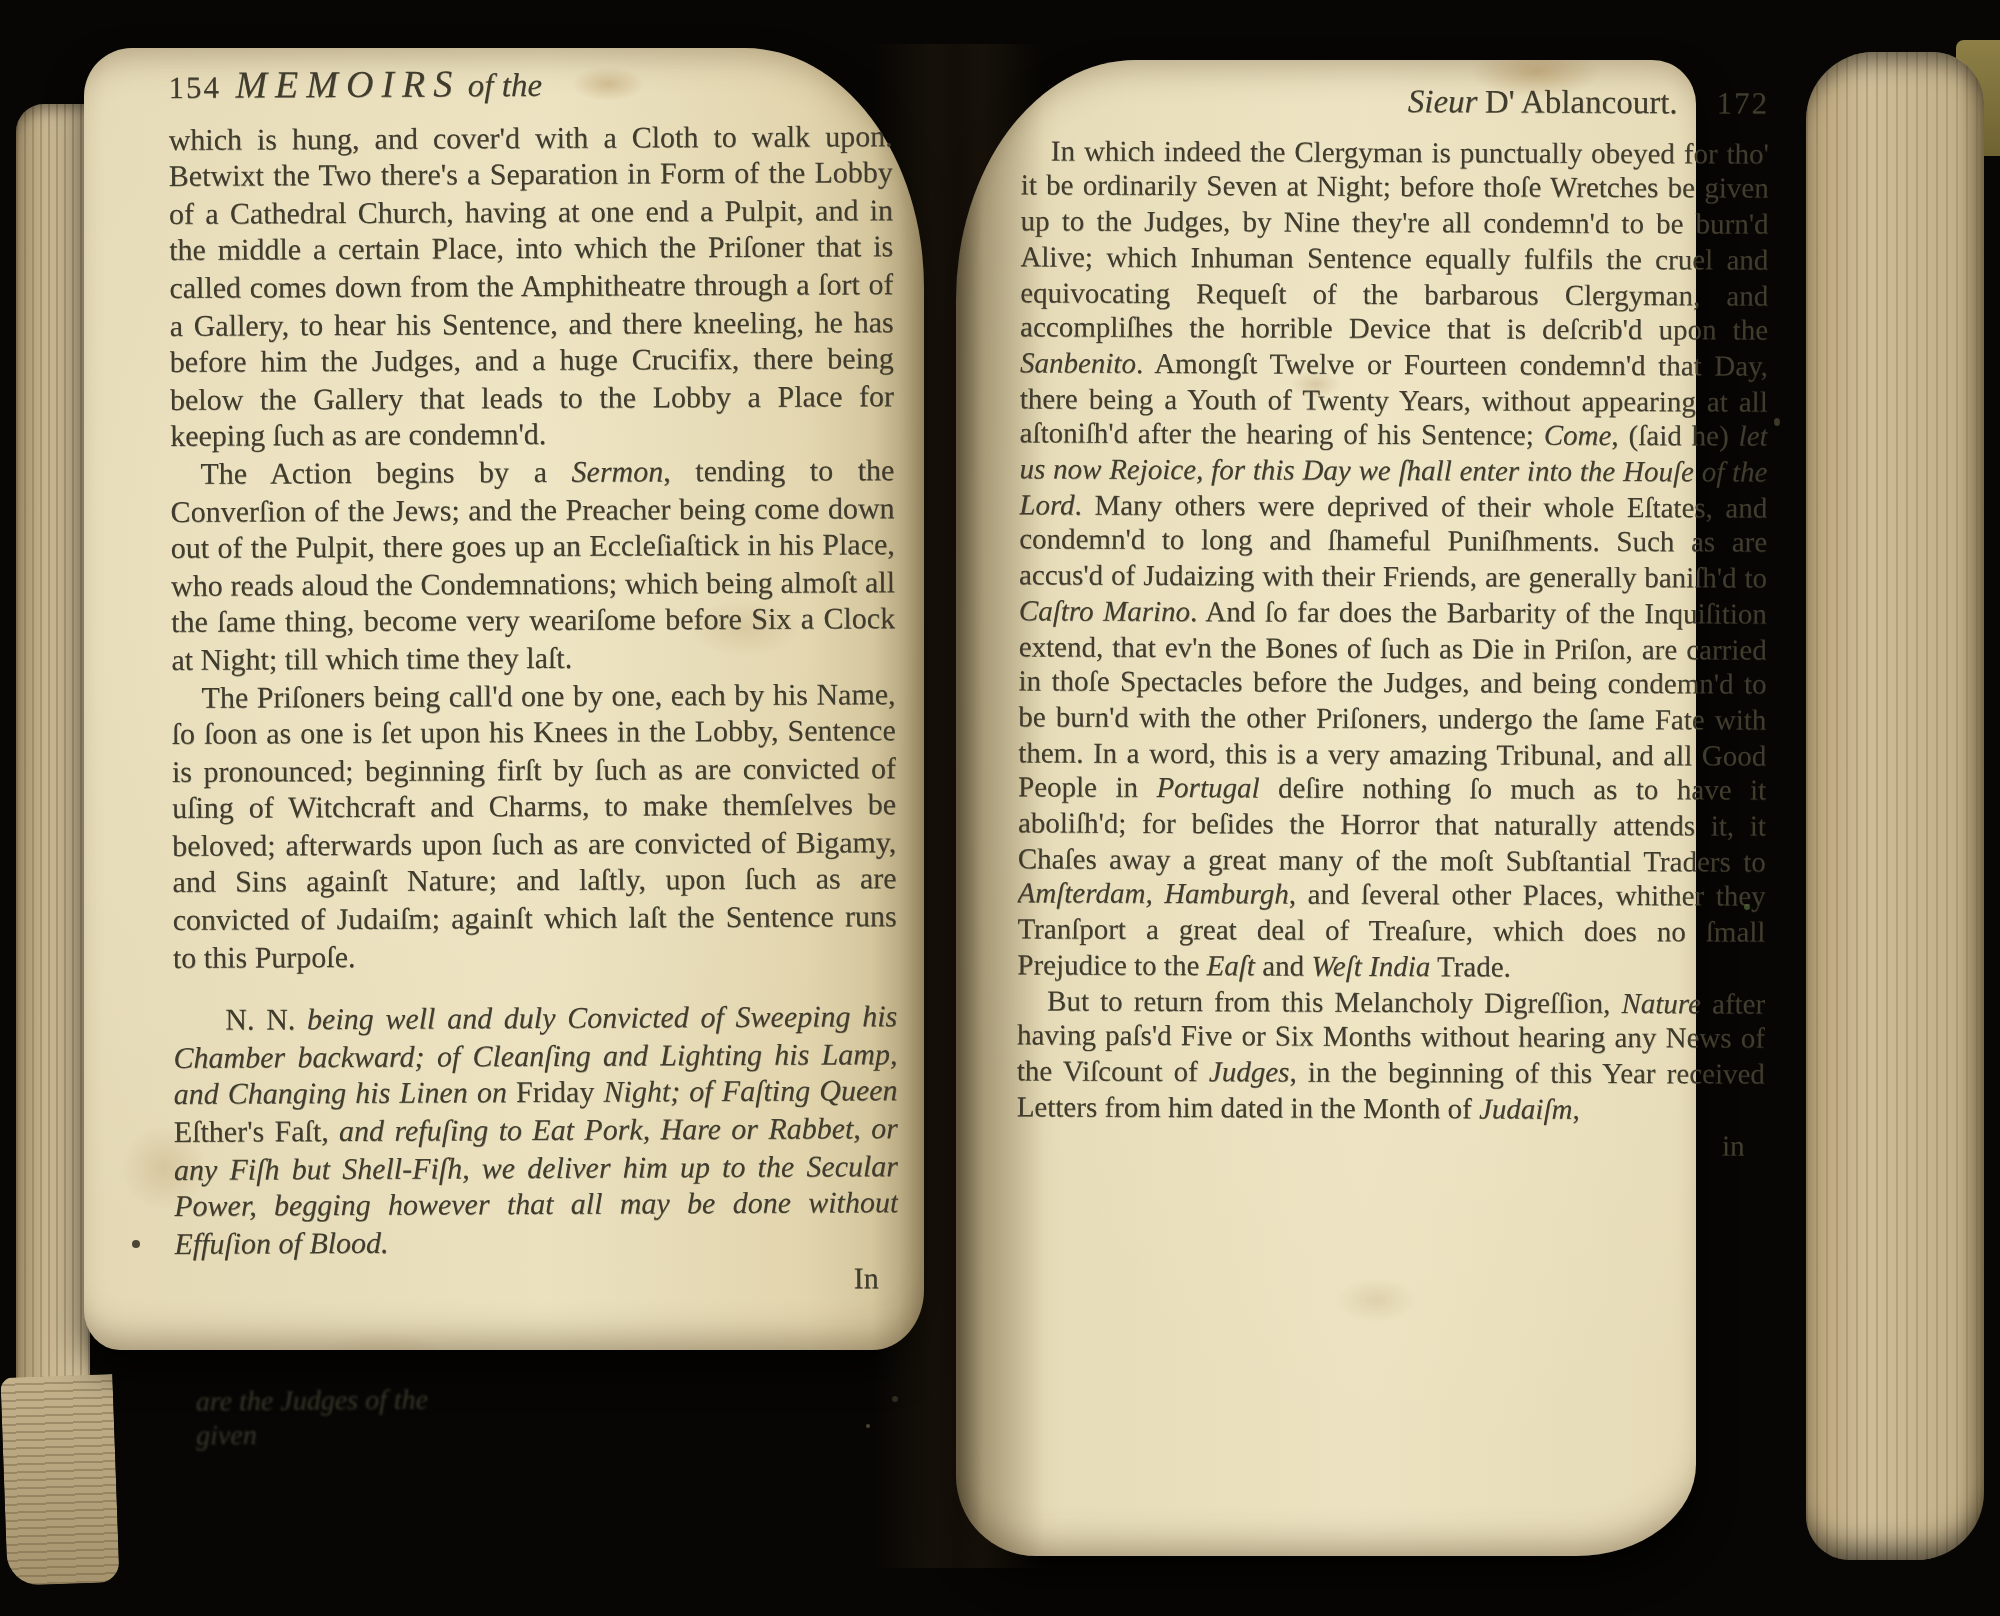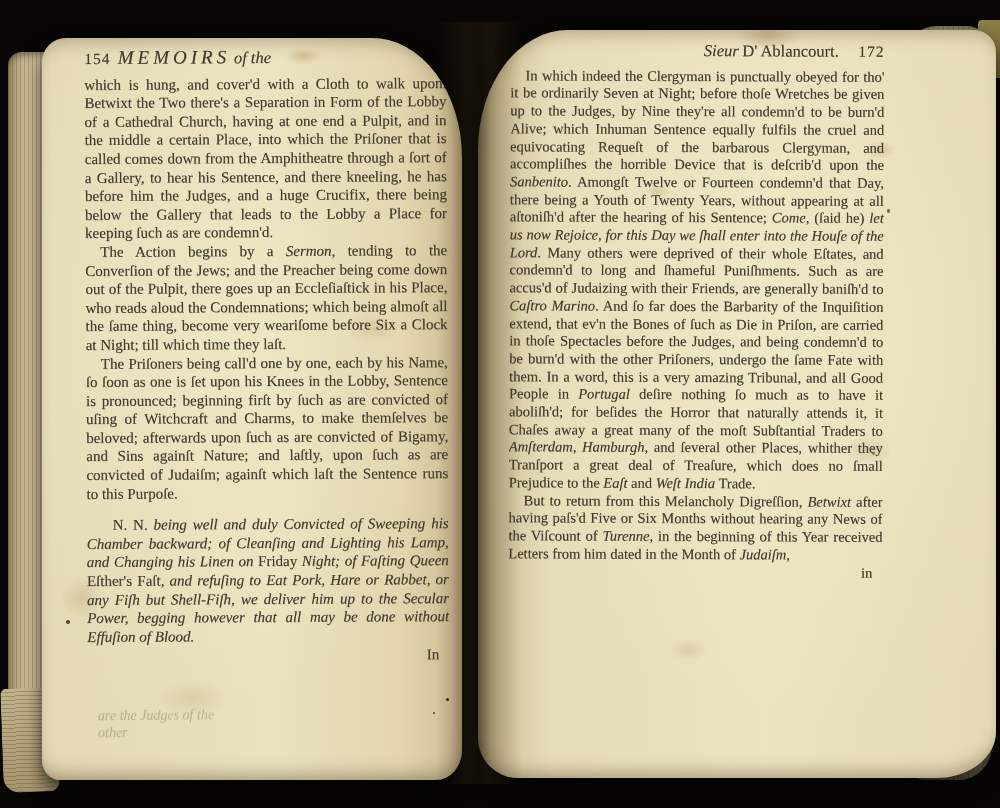--- a/index.html
+++ b/index.html
@@ -40,31 +40,31 @@
       linear-gradient(90deg,#b7a277,#cdbc97 35%,#c2b089 85%,#8f7d58);
     border-radius:34px 26px 34px 22px;
     box-shadow:inset 0 10px 12px -6px rgba(0,0,0,.55), inset 0 -12px 14px -6px rgba(0,0,0,.6);
   }
   
   .page{
     position:absolute;
     box-sizing:border-box;
   }
   .page-left{
-    left:42px;top:38px;width:420px;height:742px;
+    left:42px;top:24px;width:420px;height:651px;
     background:
       radial-gradient(120% 90% at 30% 40%, rgba(255,250,225,.25), rgba(0,0,0,0) 60%),
       linear-gradient(90deg,#e4d8b4 0%,#ebe1bf 55%,#e2d5ae 86%,#cfc096 97%,#b7a87e 100%),
       #e8ddbb;
     border-radius:24px 90px 26px 18px / 24px 120px 30px 20px;
     box-shadow:0 10px 18px rgba(0,0,0,.7), inset 0 -14px 18px -10px rgba(70,50,25,.45), inset 0 16px 16px -12px rgba(90,65,35,.35);
     text-decoration:underline;
   }
   .page-right{
-    left:478px;top:30px;width:518px;height:748px;
+    left:478px;top:30px;width:370px;height:748px;
     background:
       radial-gradient(120% 90% at 65% 40%, rgba(255,250,225,.22), rgba(0,0,0,0) 60%),
       linear-gradient(90deg,#b9aa80 0%,#d3c69e 4%,#e7dcb9 14%,#ece2c1 55%,#e6dab6 100%),
       #e8ddbb;
     border-radius:90px 22px 60px 40px / 120px 22px 46px 40px;
     box-shadow:0 10px 18px rgba(0,0,0,.7), inset 0 -14px 18px -10px rgba(70,50,25,.45), inset 0 16px 16px -12px rgba(90,65,35,.35);
   }
   
   .stains{position:absolute;inset:0;border-radius:inherit;pointer-events:none;}
   .stains-left{
@@ -156,35 +156,35 @@
       <div class="body">
           <p class="para"><span>which is hung, and cover'd with a Cloth to walk upon.  Betwixt the Two there's a Separation in Form of the Lobby of a Cathedral Church, having at one end a Pulpit, and in the middle a certain Place, into which the Priſoner that is called comes down from the Amphitheatre through a ſort of a Gallery, to hear his Sentence, and there kneeling, he has before him the Judges, and a huge Crucifix, there being below the Gallery that leads to the Lobby a Place for keeping ſuch as are condemn'd.</span></p>
           <p class="para ind1"><span>The Action begins by a </span><span class="it">Sermon</span><span>, tending to the Converſion of the Jews; and the Preacher being come down out of the Pulpit, there goes up an Eccleſiaſtick in his Place, who reads aloud the Condemnations; which being almoſt all the ſame thing, become very weariſome before Six a Clock at Night; till which time they laſt.</span></p>
           <p class="para ind1"><span>The Priſoners being call'd one by one, each by his Name, ſo ſoon as one is ſet upon his Knees in the Lobby, Sentence is pronounced; beginning firſt by ſuch as are convicted of uſing of Witchcraft and Charms, to make themſelves be beloved; afterwards upon ſuch as are convicted of Bigamy, and Sins againſt Nature; and laſtly, upon ſuch as are convicted of Judaiſm; againſt which laſt the Sentence runs to this Purpoſe.</span></p>
           <p class="para ind2 gap"><span>N. N. </span><span class="it">being well and duly Convicted of Sweeping his Chamber backward; of Cleanſing and Lighting his Lamp, and Changing his Linen on </span><span>Friday</span><span class="it"> Night; of Faſting Queen </span><span>Eſther's Faſt</span><span class="it">, and refuſing to Eat Pork, Hare or Rabbet, or any Fiſh but Shell-Fiſh, we deliver him up to the Secular Power, begging however that all may be done without Effuſion of Blood.</span></p>
         </div>
       <div class="catchword">In</div>
     </div>
     <div class="bleed">
       <span>are the Judges of the</span><br>
-      <span>other</span>
+      <span>given</span>
     </div>
   </div>
 
   <div class="page page-right">
     <div class="stains stains-right"></div>
     <div class="text text-right">
       <div class="header">
         <span class="spacer"></span>
         <span class="runtitle"><span class="it2">Sieur</span> <span class="rom">D' Ablancourt.</span></span>
         <span class="pagenum">172</span>
       </div>
       <div class="body">
           <p class="para ind1"><span>In which indeed the Clergyman is punctually obeyed for tho' it be ordinarily Seven at Night; before thoſe Wretches be given up to the Judges, by Nine they're all condemn'd to be burn'd Alive; which Inhuman Sentence equally fulfils the cruel and equivocating Requeſt of the barbarous Clergyman, and accompliſhes the horrible Device that is deſcrib'd upon the </span><span class="it">Sanbenito</span><span>.  Amongſt Twelve or Fourteen condemn'd that Day, there being a Youth of Twenty Years, without appearing at all aſtoniſh'd after the hearing of his Sentence; </span><span class="it">Come</span><span>, (ſaid he) </span><span class="it">let us now Rejoice, for this Day we ſhall enter into the Houſe of the Lord</span><span>.  Many others were deprived of their whole Eſtates, and condemn'd to long and ſhameful Puniſhments.  Such as are accus'd of Judaizing with their Friends, are generally baniſh'd to </span><span class="it">Caſtro Marino</span><span>.  And ſo far does the Barbarity of the Inquiſition extend, that ev'n the Bones of ſuch as Die in Priſon, are carried in thoſe Spectacles before the Judges, and being condemn'd to be burn'd with the other Priſoners, undergo the ſame Fate with them.  In a word, this is a very amazing Tribunal, and all Good People in </span><span class="it">Portugal</span><span> deſire nothing ſo much as to have it aboliſh'd; for beſides the Horror that naturally attends it, it Chaſes away a great many of the moſt Subſtantial Traders to </span><span class="it">Amſterdam, Hamburgh</span><span>, and ſeveral other Places, whither they Tranſport a great deal of Treaſure, which does no ſmall Prejudice to the </span><span class="it">Eaſt</span><span> and </span><span class="it">Weſt India</span><span> Trade.</span></p>
-          <p class="para ind1"><span>But to return from this Melancholy Digreſſion, </span><span class="it">Betwixt</span><span> after having paſs'd Five or Six Months without hearing any News of the Viſcount of </span><span class="it">Turenne</span><span>, in the beginning of this Year received Letters from him dated in the Month of </span><span class="it">Judaiſm</span><span>,</span></p>
+          <p class="para ind1"><span>But to return from this Melancholy Digreſſion, </span><span class="it">Nature</span><span> after having paſs'd Five or Six Months without hearing any News of the Viſcount of </span><span class="it">Judges</span><span>, in the beginning of this Year received Letters from him dated in the Month of </span><span class="it">Judaiſm</span><span>,</span></p>
         </div>
       <div class="catchword">in</div>
     </div>
   </div>
 
   <div class="gutter"></div>
 
   <div class="speck s1"></div>
   <div class="speck s2"></div>
   <div class="speck s3"></div>

